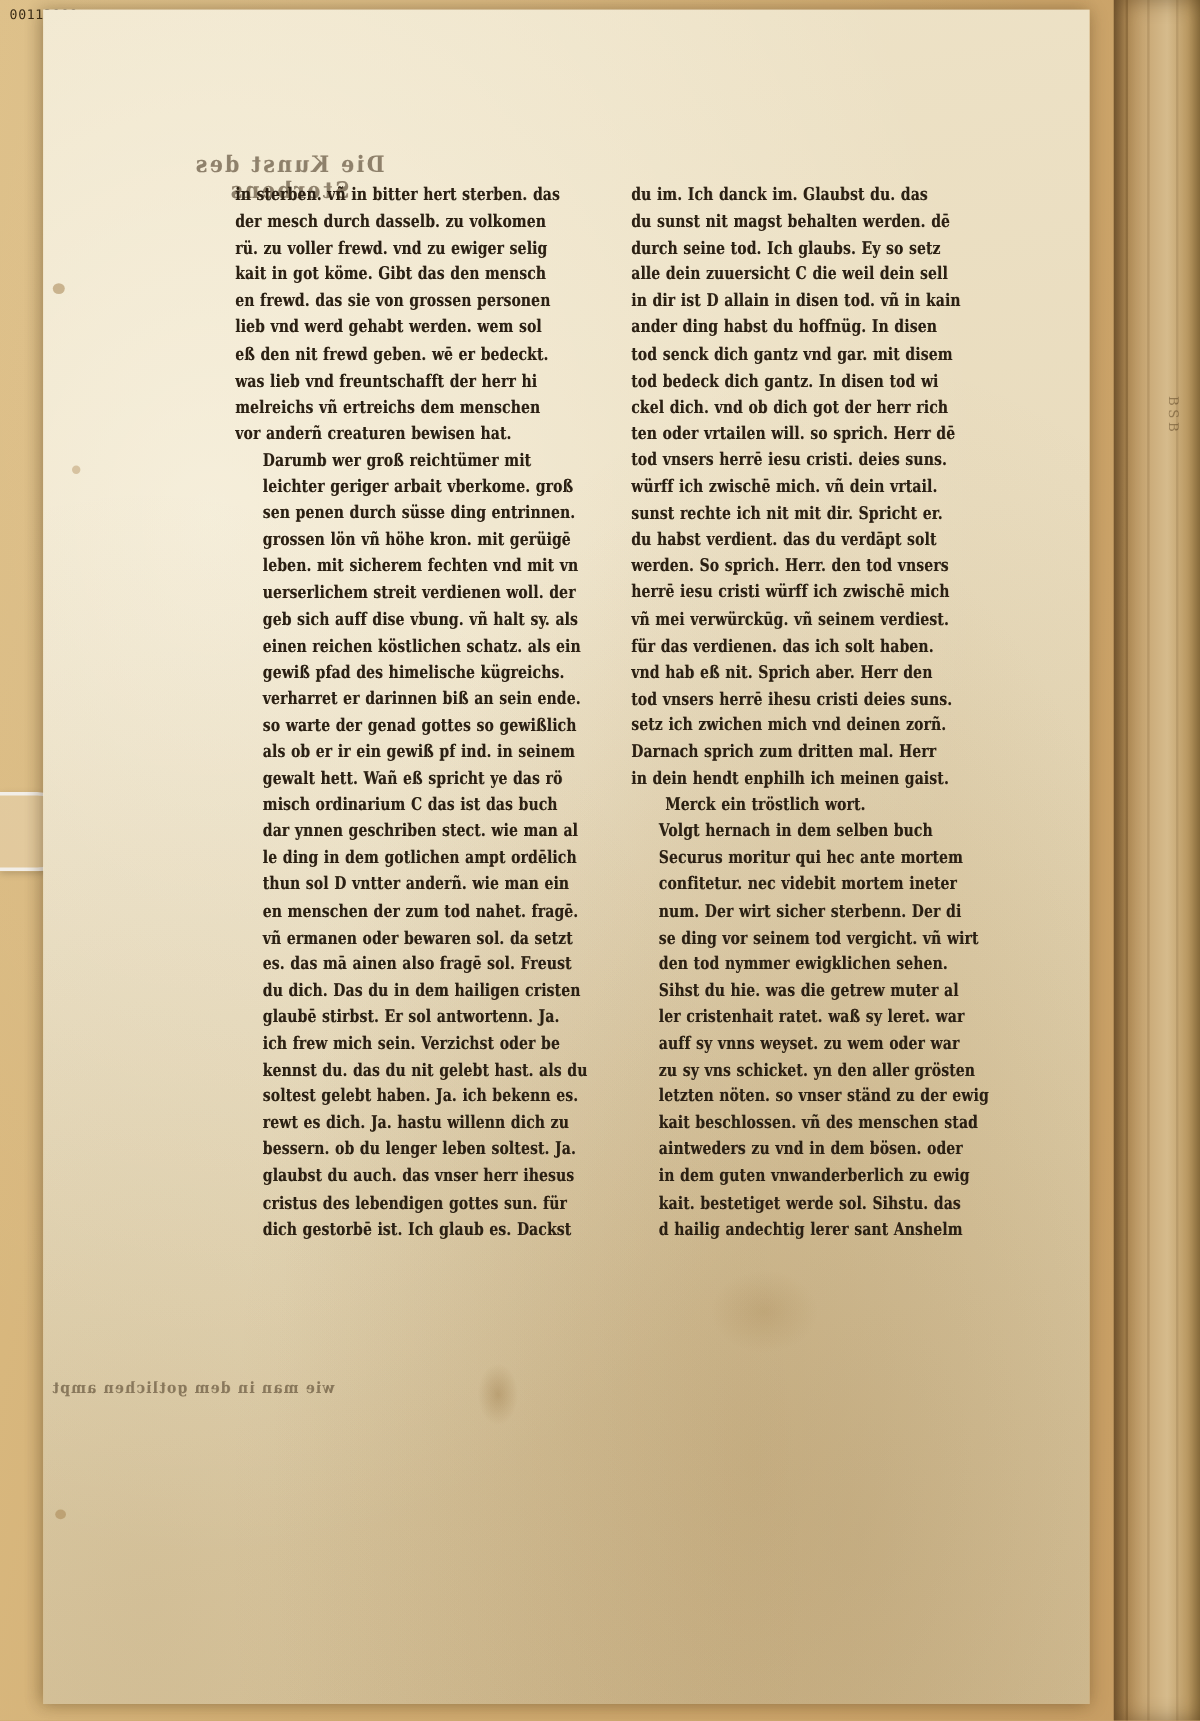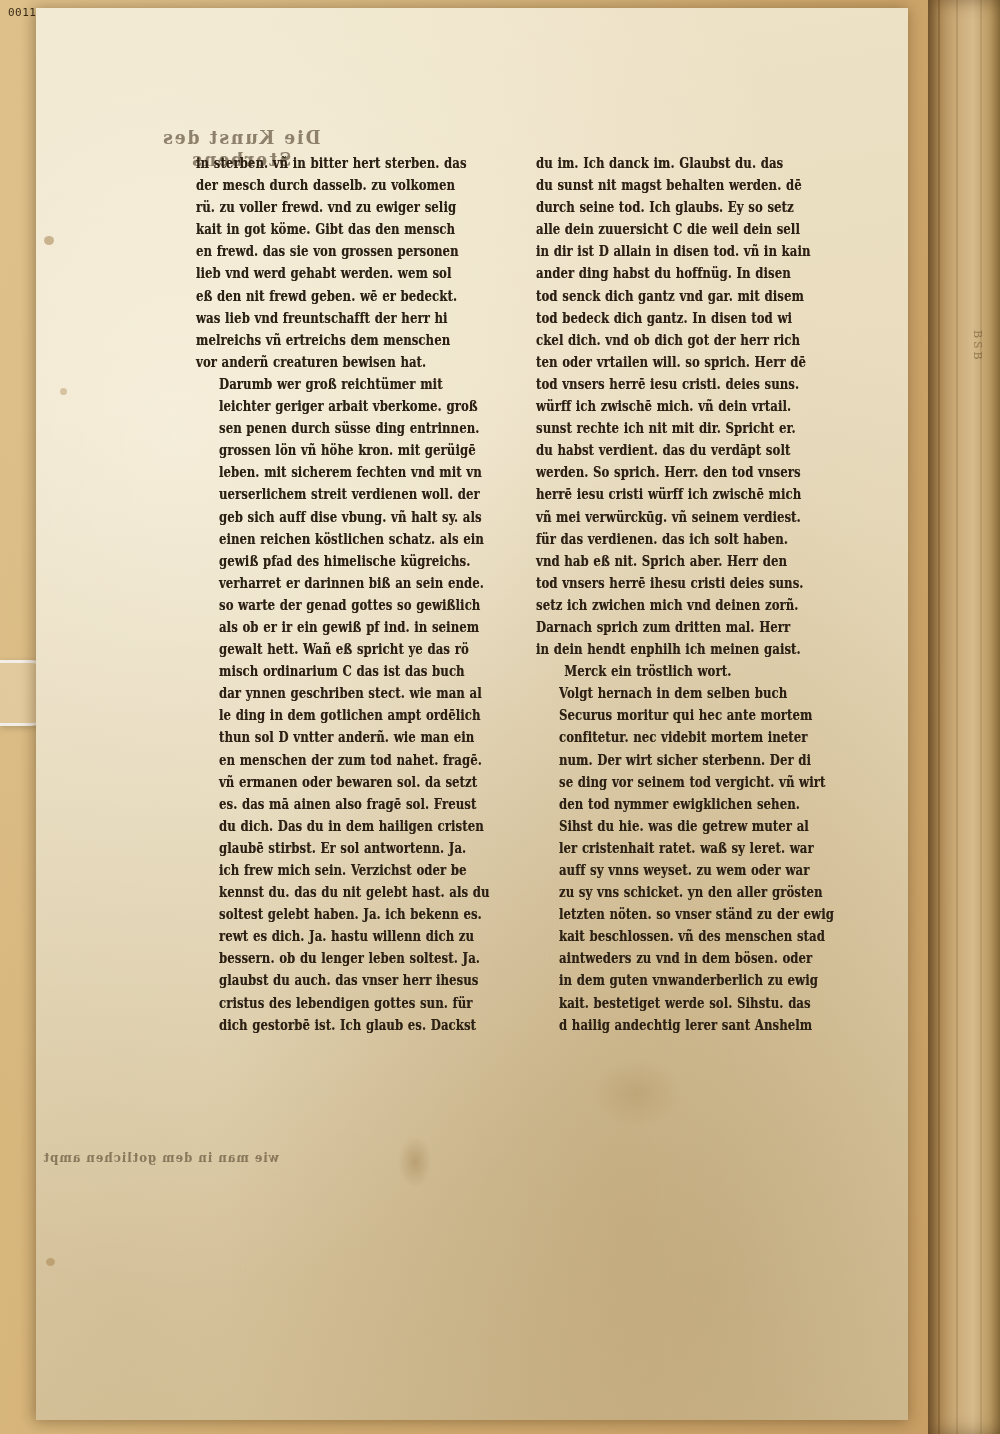--- a/index.html
+++ b/index.html
@@ -140,21 +140,21 @@
   }
 
   
   #textblock {
     position: absolute;
     left: 196px;
     top: 152px;
     width: 630px;
     height: 1040px;
     display: flex;
-    gap: 40px;
+    gap: 30px;
   }
   .col {
     width: 300px;
     color: #2b2013;
     font-family: "DejaVu Serif", serif;
     font-size: 14.6px;
     line-height: 22.1px;
     text-align: left;
     letter-spacing: 0.15px;
     word-spacing: 0.5px;

